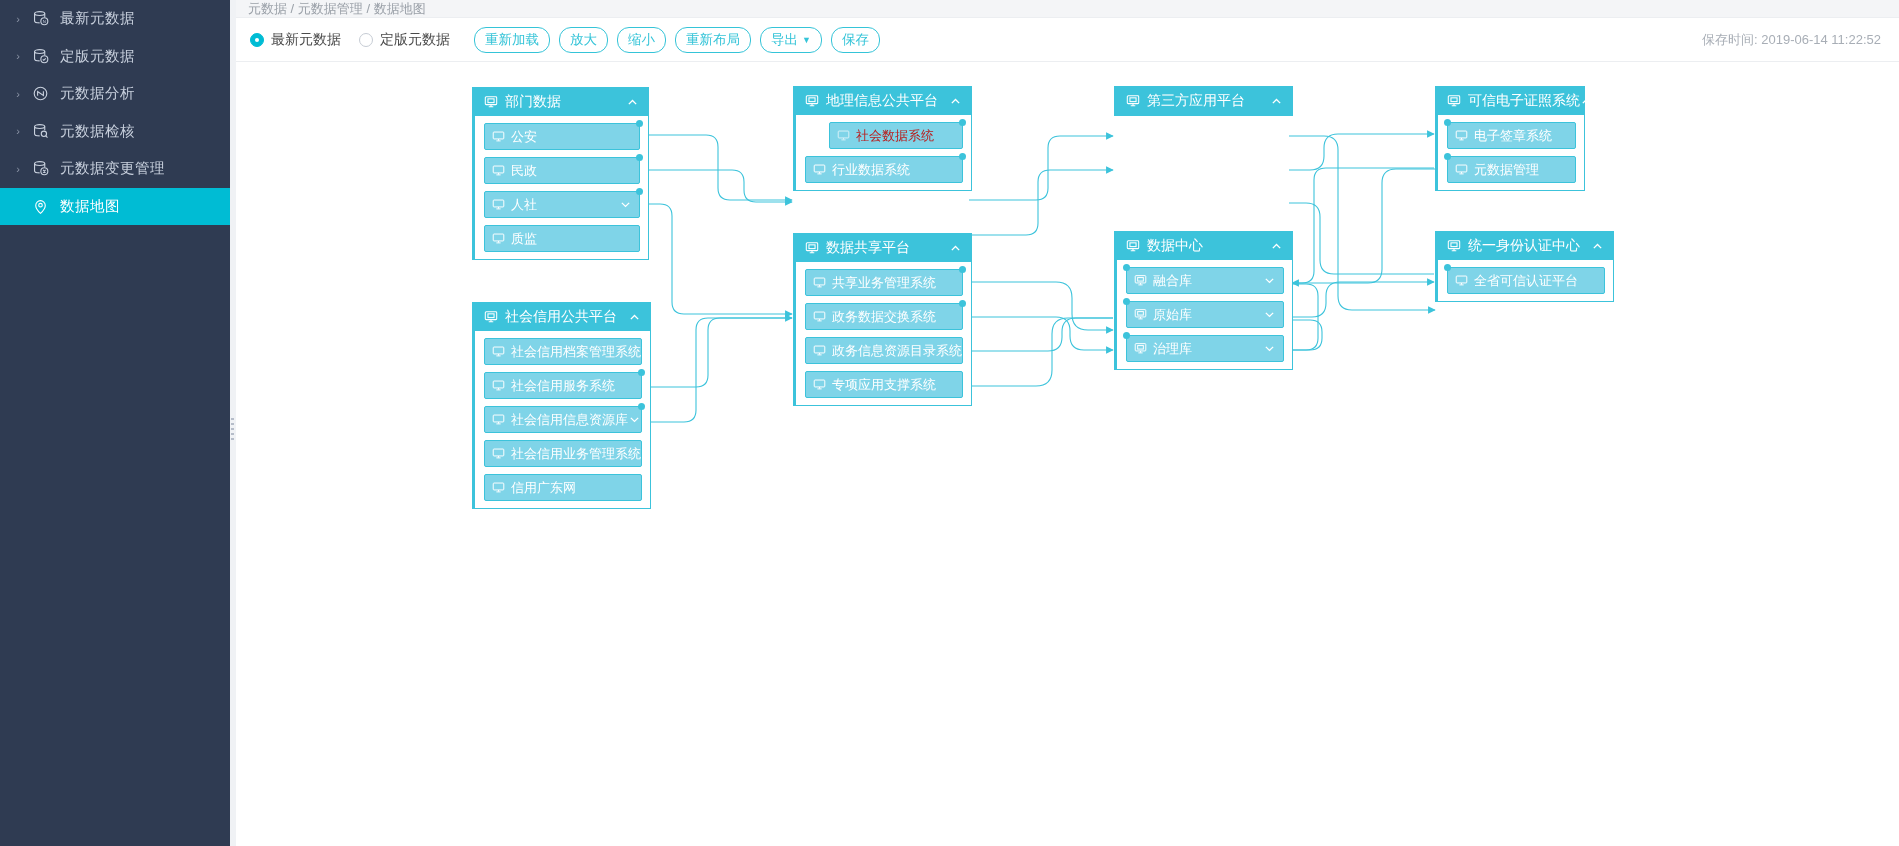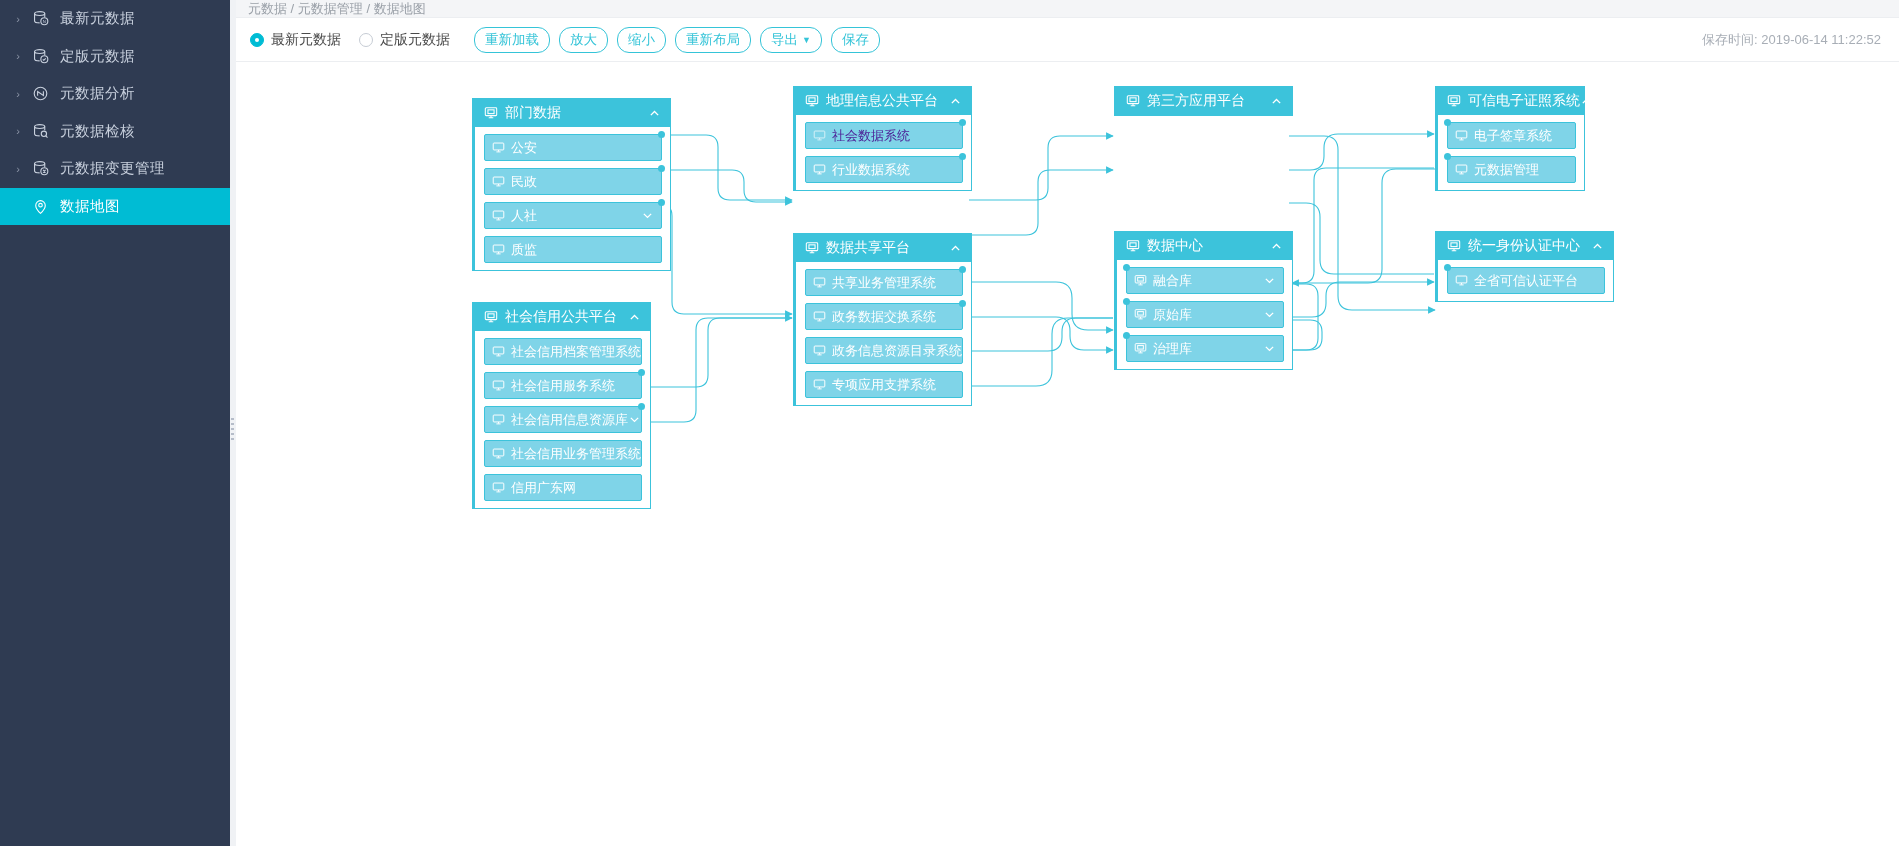--- a/index.html
+++ b/index.html
@@ -98,21 +98,21 @@
   .group-hd .ghd-label { margin-left: 7px; flex: 1; white-space: nowrap; }
   .group-hd .chev { width: 16px; display:flex; align-items:center; justify-content:center; }
   .group-body { padding: 7px 8px 7px 9px; display: flex; flex-direction: column; gap: 7px; }
   .node {
     height: 27px; background: #7fd4e8; border: 1px solid #3cc3db;
     border-radius: 2px; display: flex; align-items: center; padding: 0 6px 0 7px;
     color: #ffffff; font-size: 13px; position: relative; white-space: nowrap;
   }
   .node .nlabel { margin-left: 6px; flex: 1; }
   .node .ndrop { width: 16px; display:flex; align-items:center; justify-content:center; }
-  .node.faded { color: #4c1d95; }
+  .node.faded { color: #b91c1c; margin-left: 24px; }
   svg.ic { display: block; }
 
   
   .anchor {
     position: absolute; width: 7px; height: 7px; border-radius: 50%;
     background: #3cc3db;
   }
   .anchor.r { right: -4px; top: -4px; }
   .anchor.l { left: -4px; top: -4px; }
 </style>
@@ -284,21 +284,21 @@
 
           <path d="M1056 280 H1074 Q1086 280 1086 268 V262 Q1086 250 1074 250 H1057"></path>
           <path d="M1056 214 H1070 Q1082 214 1082 226 V268 Q1082 280 1070 280 H1057"></path>
 
           <path d="M1056 213 H1066 Q1078 213 1078 201 V110 Q1078 98 1090 98 H1198"></path>
 
           <path d="M1053 133 H1070 Q1084 133 1084 147 V190 Q1084 204 1098 204 H1198"></path>
         </g>
       </svg>
 
-      <div class="group" style="left:236px; top:28px; width:199px;">
+      <div class="group" style="left:236px; top:17px; width:177px;">
         <div class="group-hd">
           <span>
             <svg class="ic" width="14" height="14" viewBox="0 0 16 16" fill="none" stroke="#fff" stroke-width="1.2">
                 <rect x="1.5" y="2" width="13" height="9" rx="1"></rect>
                 <rect x="4.5" y="4.4" width="7" height="4.3"></rect>
                 <path d="M8 11v2M5.4 13.4h5.2"></path>
               </svg>
           </span>
           <span class="ghd-label">部门数据</span>
           <span class="chev">

